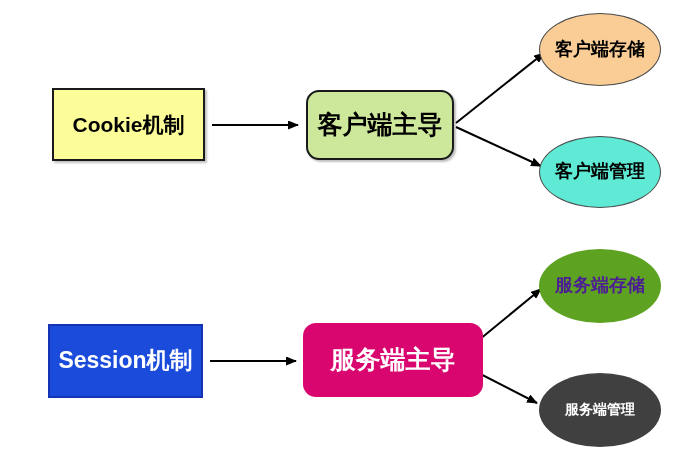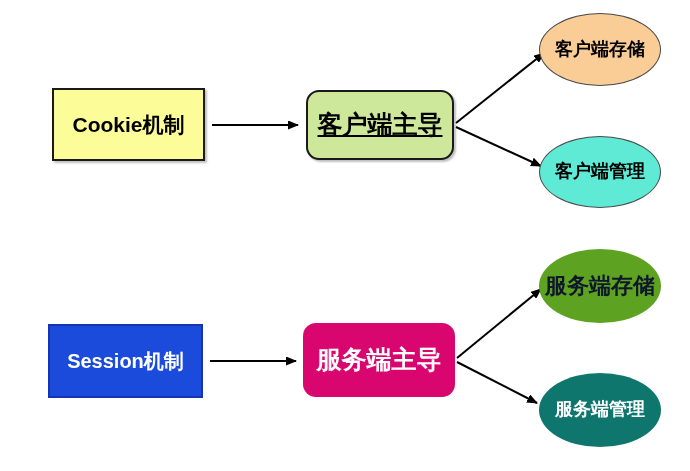--- a/index.html
+++ b/index.html
@@ -42,21 +42,20 @@
     font-size: 21px;
   }
   .node.client-hub {
     left: 306px; top: 90px; width: 148px; height: 70px;
     background: #CDE79B;
     border: 2px solid #1a1a1a;
     border-radius: 13px;
     box-shadow: 2px 2px 2px rgba(0,0,0,0.25);
     color: #000000;
     font-size: 25px;
-    text-decoration: underline;
   }
   .node.client-store {
     left: 539px; top: 13px; width: 122px; height: 73px;
     background: #FACD96;
     border: 1px solid #4a4a4a;
     border-radius: 50%;
     color: #000000;
     font-size: 18px;
   }
   .node.client-manage {
@@ -66,42 +65,42 @@
     border-radius: 50%;
     color: #000000;
     font-size: 18px;
   }
   
   .node.session {
     left: 48px; top: 324px; width: 155px; height: 74px;
     background: #1A4BDB;
     border: 2px solid #1533B5;
     color: #ffffff;
-    font-size: 20px;
+    font-size: 23px;
   }
   .node.server-hub {
-    left: 303px; top: 323px; width: 152px; height: 74px;
+    left: 303px; top: 323px; width: 180px; height: 74px;
     background: #D9066F;
     border-radius: 13px;
     color: #ffffff;
     font-size: 25px;
   }
   .node.server-store {
     left: 539px; top: 249px; width: 122px; height: 74px;
     background: #5DA321;
     border-radius: 50%;
-    color: #0f172a;
-    font-size: 22px;
+    color: #4c1d95;
+    font-size: 18px;
   }
   .node.server-manage {
     left: 539px; top: 373px; width: 122px; height: 74px;
-    background: #0f766e;
+    background: #404040;
     border-radius: 50%;
     color: #ffffff;
-    font-size: 18px;
+    font-size: 14px;
   }
 </style>
 </head>
 <body>
 
 <div class="canvas">
 
   <svg class="arrow-layer" viewBox="0 0 690 471" xmlns="http://www.w3.org/2000/svg">
     <defs>
       <marker id="ah" markerWidth="11" markerHeight="9" refX="10" refY="4.5" orient="auto" markerUnits="userSpaceOnUse">

